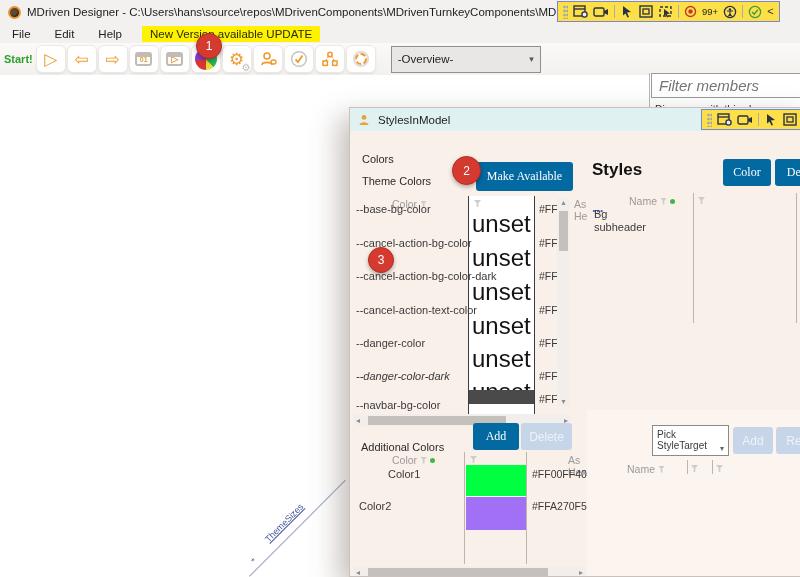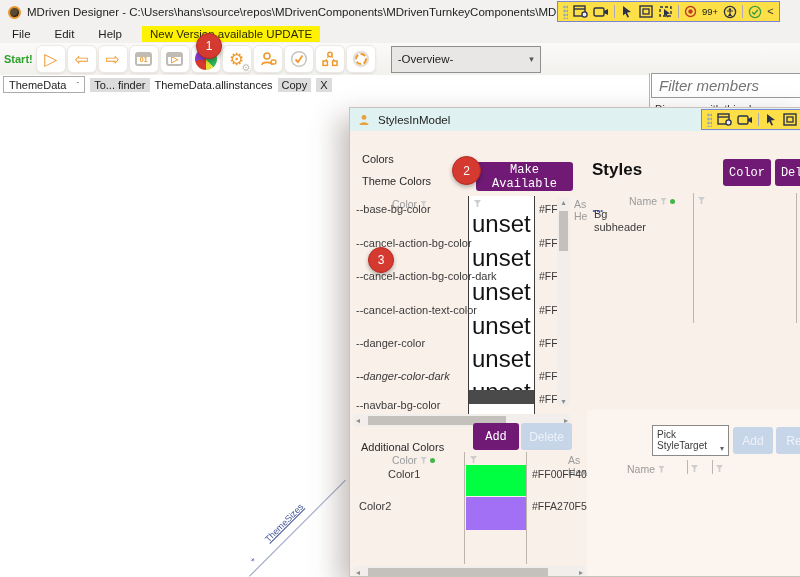--- a/index.html
+++ b/index.html
@@ -62,22 +62,22 @@
                  transform:rotate(-45deg); transform-origin:0 0; white-space:nowrap; }
   .assoc-star { left:252px; top:556px; font-size:9px; color:#44569A; transform:rotate(-45deg); }
 
   
   .dialog { left:349px; top:107px; width:461px; height:470px; background:#FAF0EA; border:1px solid #C9C2BC;
             box-shadow:-10px 10px 26px rgba(90,70,60,.35); overflow:hidden; }
   .dlg-title { position:absolute; left:0; top:0; width:100%; height:23px; background:#DFF1F0;
                display:flex; align-items:center; padding-left:8px; gap:8px; font-size:11.5px; color:#222; }
   .section-label { font-size:11px; color:#2a2a2a; }
   .h-styles { font-size:17px; font-weight:bold; color:#111; }
-  .btn-blue { background:#701a75; color:#fff; border:none; border-radius:3px; font-size:12px;
-              font-family:Liberation Mono, monospace; display:flex; align-items:center; justify-content:center; }
+  .btn-blue { background:#0369a1; color:#fff; border:none; border-radius:3px; font-size:12px;
+              font-family:Liberation Serif, serif; display:flex; align-items:center; justify-content:center; }
   .btn-dis  { background:#C7D5E9; color:#EDF2F9; border:none; border-radius:3px; font-size:12px;
               display:flex; align-items:center; justify-content:center; }
   .badge { border-radius:50%; background:#D53A30; border:1px solid #B8291F; color:#fff; font-size:12px;
            display:flex; align-items:center; justify-content:center; box-shadow:0 2px 4px rgba(0,0,0,.3); z-index:5; }
 
   .col-head { font-size:10.5px; color:#9a9a9a; display:flex; align-items:center; gap:3px;margin-left:36px; }
   .funnel { width:7px; height:7px; background:#CDCDCD; display:inline-block;
             clip-path:polygon(0 0,100% 0,62% 45%,62% 100%,38% 100%,38% 45%); }
   .gdot { width:5px; height:5px; border-radius:50%; background:#43B649; display:inline-block; }
   .bdots { color:#3A57C4; font-size:8px; letter-spacing:1px; }
@@ -217,30 +217,20 @@
           <circle cx="10" cy="10" r="7" fill="none" stroke="#E4E0DA" stroke-width="2.5"></circle>
           <circle cx="10" cy="10" r="5" fill="none" stroke="#F0992E" stroke-width="2" stroke-dasharray="5 2.5"></circle>
         </svg>
       </span>
     <span class="ovw">
       <span>-Overview-</span>
       <span style="font-size:9px; color:#555">▾</span>
     </span>
   </div>
 
-  <div class="abs toolbar2">
-    <span class="combo-sm">
-      <span>ThemeData</span>
-      <span style="font-size:8px; color:#555">ˇ</span>
-    </span>
-    <span class="chip">To... finder</span>
-    <span>ThemeData.allinstances</span>
-    <span class="chip">Copy</span>
-    <span class="chip">X</span>
-  </div>
 
   <div class="abs right-panel">
     <input class="filter-input" type="text" placeholder="Filter members" style="">
     <div class="diagrams-label">Diagrams with this class</div>
   </div>
 
   <div class="abs assoc-line"></div>
   <div class="abs assoc-label">ThemeSizes</div>
   <div class="abs assoc-star">*</div>
 

